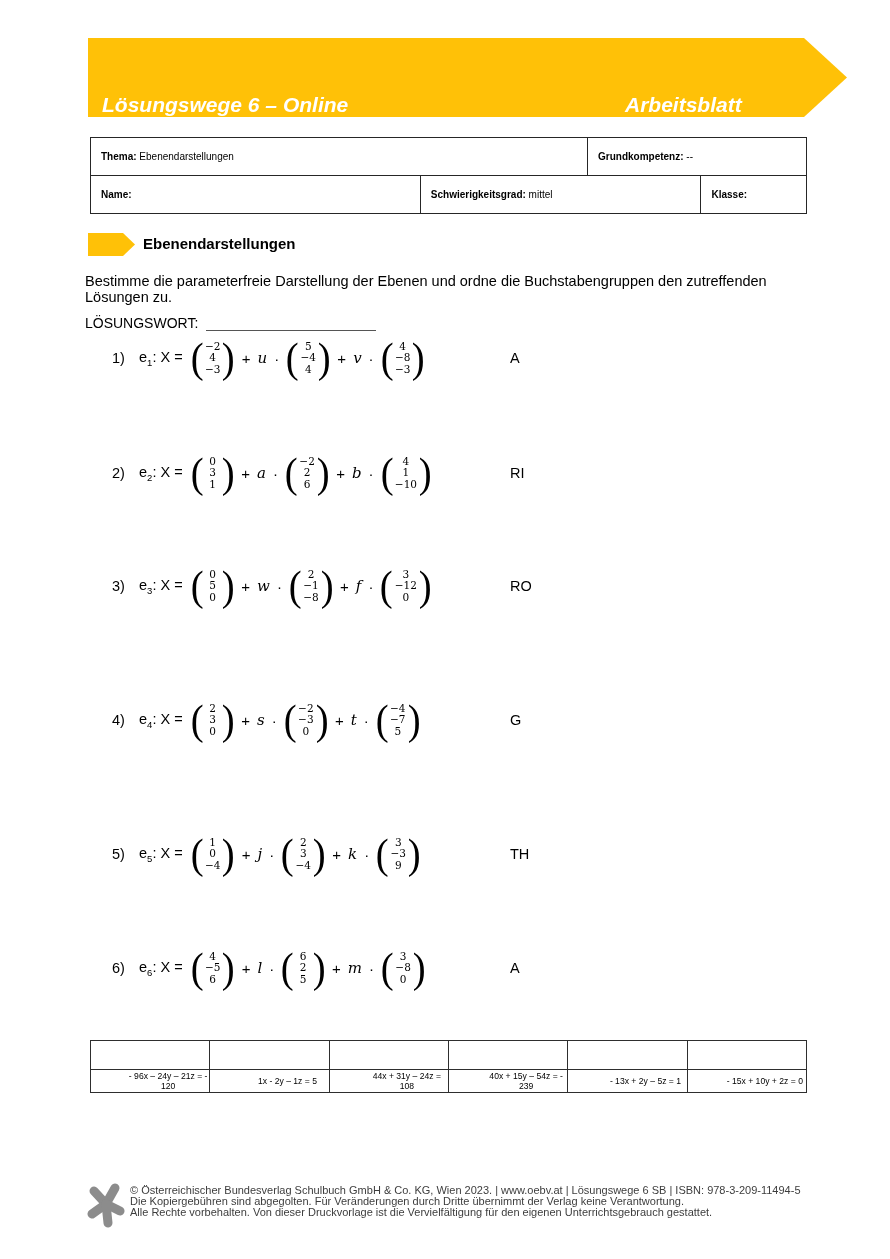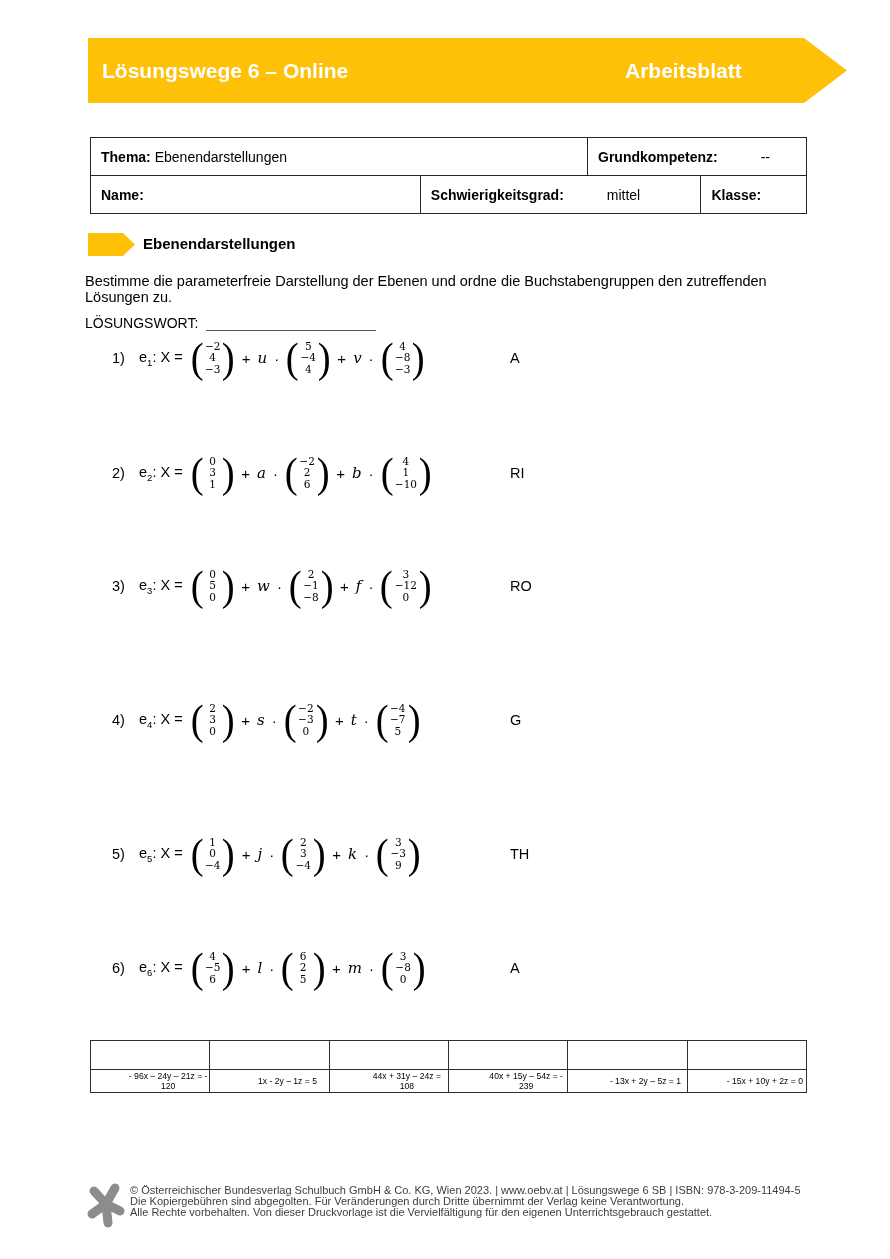--- a/index.html
+++ b/index.html
@@ -1,32 +1,32 @@
 <!DOCTYPE html>
 <html><head>
 <meta charset="utf-8">
 <style>
   html,body{margin:0;padding:0;background:#fff;}
   .page{position:relative;width:890px;height:1259px;background:#fff;overflow:hidden;
         font-family:"Liberation Sans",sans-serif;color:#000;}
 
   
-  .banner{position:absolute;left:88px;top:38px;width:759px;height:65px;background:#FFC107;
+  .banner{position:absolute;left:88px;top:38px;width:759px;height:79px;background:#FFC107;
           clip-path:polygon(0 0,716px 0,759px 50%,716px 100%,0 100%);
-          display:flex;align-items:center;}
+          display:flex;align-items:flex-end;font-style:italic;}
   .banner .title{margin-left:14px;font-size:21px;font-weight:bold;color:#fff;}
   .banner .badge{position:absolute;left:537px;font-size:21px;font-weight:bold;color:#fff;}
 
   
-  .info{position:absolute;left:90px;top:137px;width:717px;font-size:14px;}
+  .info{position:absolute;left:90px;top:137px;width:717px;font-size:10px;}
   .info .row{display:flex;}
   .info .cell{box-sizing:border-box;border:1px solid #262626;height:39px;
               display:flex;align-items:center;padding-left:10px;white-space:pre;background:#fff;}
   .info .row2 .cell{margin-top:-1px;}
-  .info .cell + .cell{margin-left:-1px;gap:39px;}
+  .info .cell + .cell{margin-left:-1px;}
   .c-thema{width:498px;} .c-gk{width:220px;}
   .c-name{width:356px;text-align:right;} .c-schw{width:303px;} .c-klasse{width:114px;}
   .lbl{font-weight:bold;}
 
   
   .tag{position:absolute;left:88px;top:233px;width:47px;height:23px;background:#FFC107;
        clip-path:polygon(0 0,35px 0,47px 50%,35px 100%,0 100%);}
   .section-title{position:absolute;left:143px;top:235px;font-size:15px;font-weight:bold;}
   .instruction{position:absolute;left:85px;top:273px;width:730px;font-size:14.5px;}
   .solution{position:absolute;left:85px;top:315px;font-size:14px;display:flex;align-items:flex-end;}

